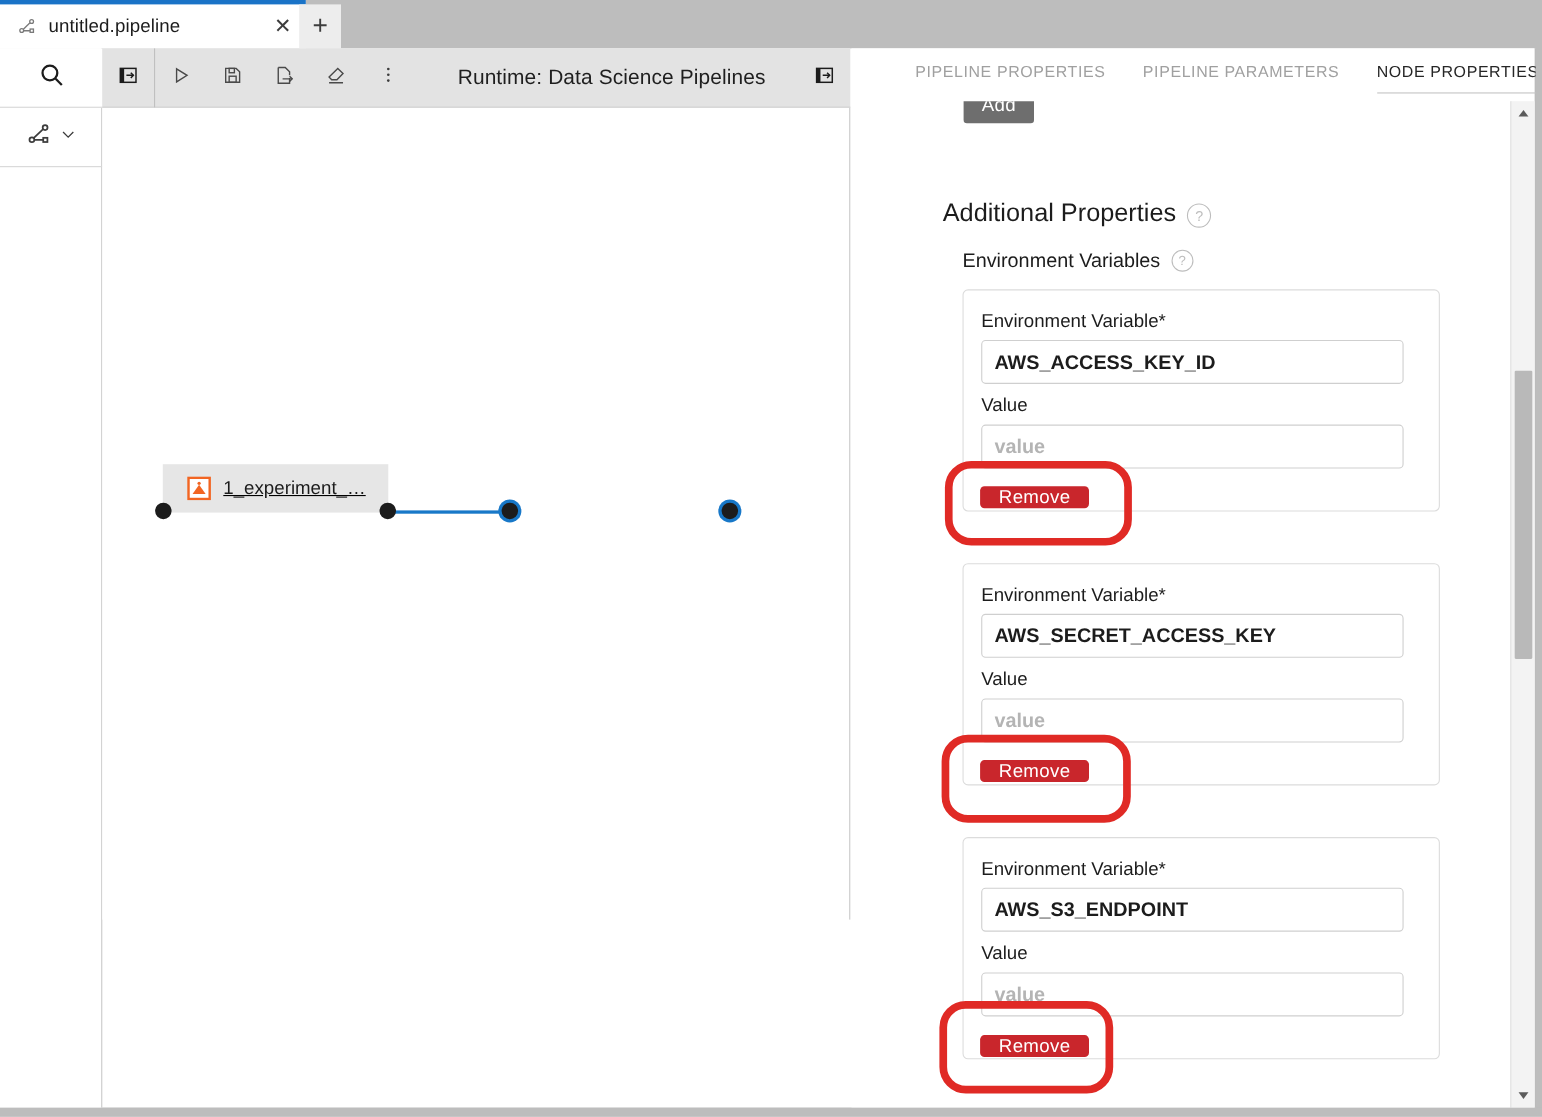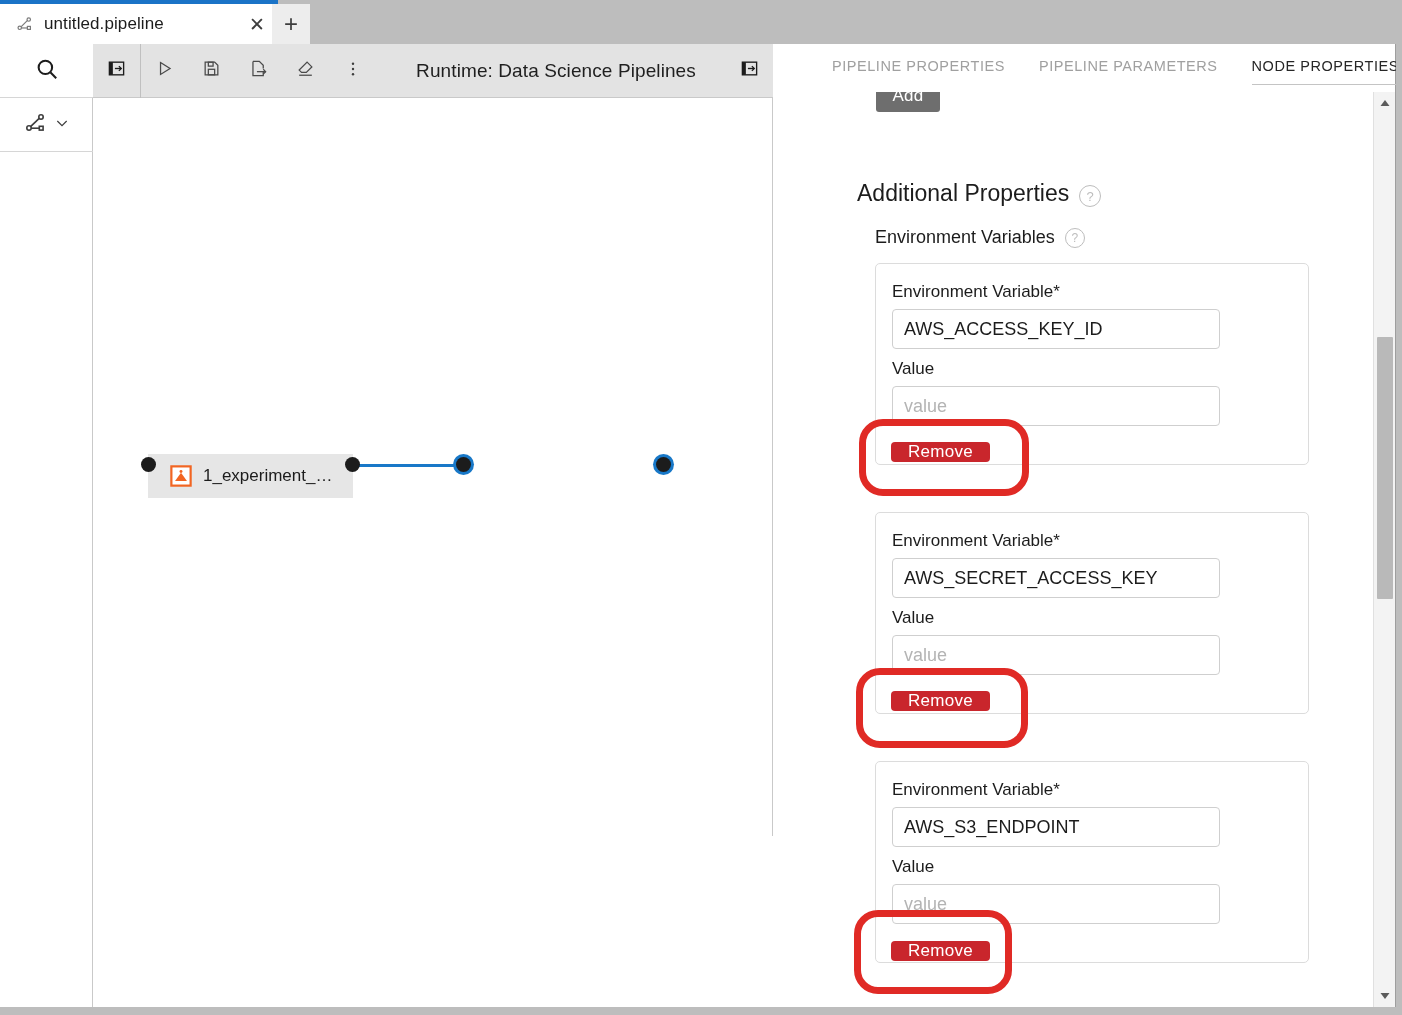--- a/index.html
+++ b/index.html
@@ -132,42 +132,42 @@
     font-size: 17px; font-family: "Liberation Sans", sans-serif;
     cursor: pointer; letter-spacing: .2px;
   }
 
   .sec-title {
     position: absolute; left: 56px; top: 88px;
     font-size: 23px; color: #1c1c1c; display: flex; align-items: flex-end;
   }
   .sub-title {
     position: absolute; left: 74px; top: 135px;
-    font-size: 18px; color: #1c1c1c; display: flex; align-items: center;
+    font-size: 18px; color: #1c1c1c; display: flex; 
   }
   .help {
     display: inline-flex; align-items: center; justify-content: center;
     width: 22px; height: 22px; border-radius: 50%; border: 1px solid #bdbdbd;
     color: #bdbdbd; font-size: 13px; margin-left: 10px; cursor: pointer;
     line-height: 1;
   }
   .sub-title .help { width: 20px; height: 20px; font-size: 12px; }
 
   .card {
     position: absolute; left: 74px; width: 434px;
     border: 1px solid #dcdcdc; border-radius: 5px; background: #fff;
   }
   .card-inner { padding: 18px 16px 16px 16px; }
   .fld-label {
     font-size: 17px; color: #1c1c1c; margin-bottom: 7px;
   }
   .fld {
-    width: 328px; height: 40px; border: 1px solid #cfcfcf; border-radius: 4px;
+    width: 384px; height: 40px; border: 1px solid #cfcfcf; border-radius: 4px;
     padding: 0 11px; font-size: 18px; color: #1c1c1c; background: #fff;
-    font-family: "Liberation Sans", sans-serif; outline: none;
+    font-family: "Liberation Sans", sans-serif; outline: none; font-weight: bold;
   }
   .fld::placeholder { color: #b4b4b4; }
   .fld-label.second { margin-top: 10px; }
   .rm-btn {
     margin-top: 12px; background: #c9262c; color: #fff; border: 0;
     border-radius: 4px; height: 20px; padding: 0 17px; font-size: 17px;
     font-family: "Liberation Sans", sans-serif; cursor: pointer;
     letter-spacing: .3px;
   }
 
@@ -318,21 +318,21 @@
               <polyline points="15,9 18,12 15,15"></polyline>
           </svg>
         </span>
       </div>
     </div>
 
     <div id="canvas">
 
       <div class="link" style="left:260px; top:366px; width:110px;"></div>
 
-      <div class="node" style="left:55px; top:356px; width:205px;">
+      <div class="node" style="left:55px; top:324px; width:205px;text-decoration:underline;">
         <span class="node-icon">
           <svg width="22" height="22" viewBox="0 0 24 24">
             <rect x="1.5" y="1.5" width="21" height="21" fill="#fff" stroke="#f26522" stroke-width="2.4"></rect>
             <path d="M5.5 17.5 L12 8.5 L18.5 17.5 Z" fill="#f26522"></path>
             <circle cx="12" cy="7" r="1.6" fill="#f26522"></circle>
           </svg>
         </span>
         <span class="node-label">1_experiment_…</span>
       </div>
       <div class="port" style="left:48px; top:359px;"></div>

